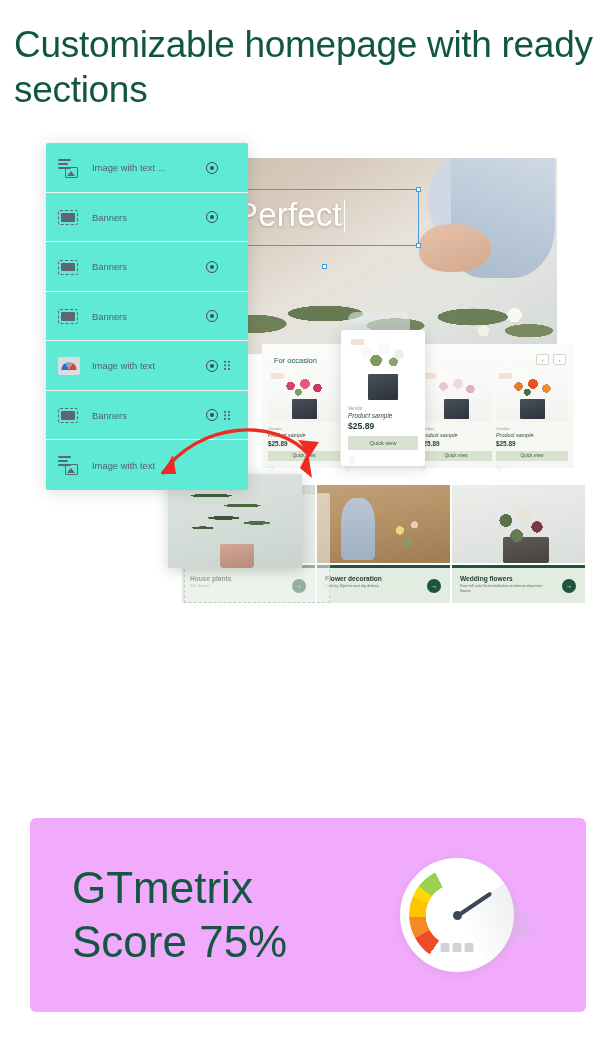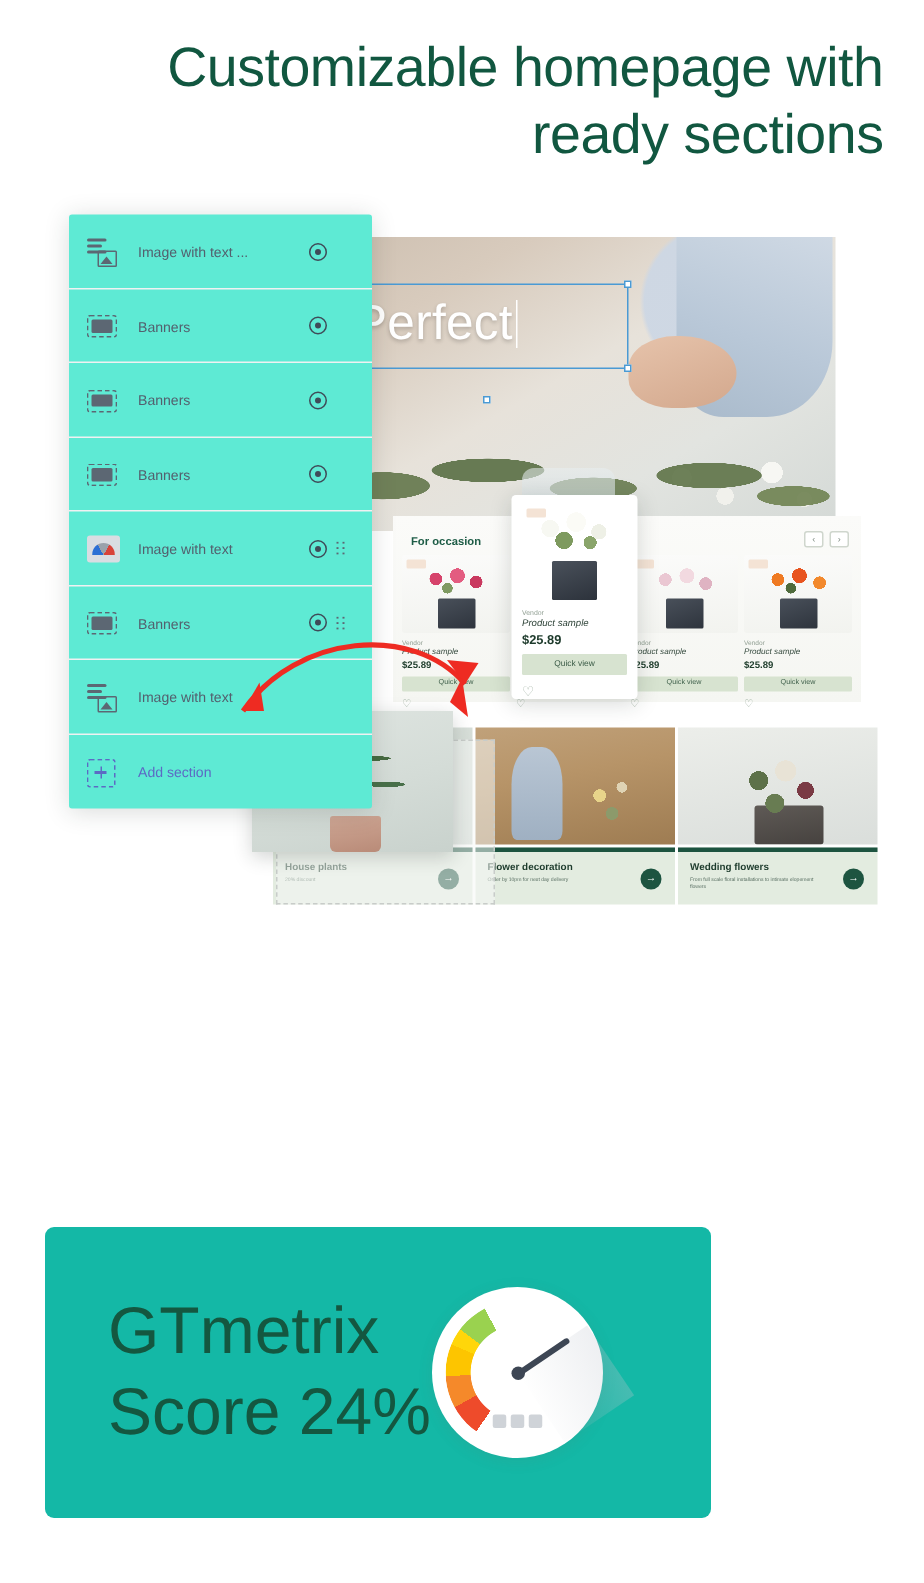--- a/index.html
+++ b/index.html
@@ -5,21 +5,21 @@
   * { box-sizing: border-box; margin: 0; padding: 0; }
   body {
     width: 616px; height: 1055px;
     background: #ffffff;
     font-family: "Liberation Sans", sans-serif;
     overflow: hidden;
     position: relative;
   }
 
   
-  .header { padding: 22px 27px 0; text-align: right; }
+  .header { padding: 22px 14px 0; text-align: left; }
   .title {
     font-size: 37px; line-height: 1.22; font-weight: 400;
     color: #115740; letter-spacing: -0.3px;
   }
   .subtitle {
     margin-top: 18px;
     font-size: 18.5px; line-height: 1.55; font-weight: 400;
     color: #145f47;
   }
 
@@ -88,21 +88,21 @@
     vertical-align: -6px; margin-left: 2px;
   }
 
   
   .products {
     position: absolute; left: 262px; top: 214px; width: 312px; height: 124px;
     background: linear-gradient(180deg, #fbfbf9, #f5f6f2);
   }
   .prod-head {
     position: absolute; left: 12px; top: 12px;
-    font-size: 7.5px; font-weight: 700; color: #1d5c46;
+    font-size: 7.5px; font-weight: 400; color: #1d5c46;
   }
   .prod-arrows { position: absolute; right: 8px; top: 10px; display: flex; gap: 4px; }
   .prod-arrow {
     width: 13px; height: 11px; border: .6px solid #cfd6cd; border-radius: 2px;
     background: #fff; color: #7d8a80; font-size: 6px; line-height: 10px; text-align: center;
   }
   .prod-row { position: absolute; left: 6px; top: 26px; display: flex; gap: 4px; }
   .card { width: 72px; }
   .card-img {
     position: relative; height: 52px; border-radius: 2px;
@@ -295,22 +295,22 @@
       radial-gradient(ellipse 18px 2.4px at 20% 74%, #415f3b 0 60%, rgba(0,0,0,0) 61%);
   }
   .drag-thumb .pot {
     position: absolute; left: 52px; bottom: 0; width: 34px; height: 24px;
     background: linear-gradient(170deg, #cfa795, #b98b78); border-radius: 2px 2px 4px 4px;
   }
   .arrow-svg { position: absolute; left: 152px; top: 282px; }
 
   
   .gtm {
-    position: absolute; left: 30px; top: 818px; width: 444px; height: 194px;
-    background: #14b8a6; border-radius: 6px; display: flex; align-items: center;
+    position: absolute; left: 30px; top: 818px; width: 556px; height: 194px;
+    background: #f0abfc; border-radius: 6px; display: flex; align-items: center;
   }
   .gtm-text {
     margin-left: 42px; font-size: 44px; line-height: 1.22; color: #145740; font-weight: 400;
   }
   .gauge-wrap {
     position: absolute; right: 72px; top: 50%; margin-top: -57px;
     width: 114px; height: 114px; border-radius: 50%;
     background: #fff; box-shadow: 0 2px 10px rgba(120,90,80,.10);
   }
   .gauge-arc {
@@ -568,42 +568,34 @@
             <div class="l2"></div>
             <div class="l3"></div>
             <div class="pic"></div>
           </div>
       </div>
       <div class="prow-label">Image with text</div>
       <div class="prow-eye"></div>
       <div class="prow-drag"></div>
     </div>
 
-    <div class="prow add">
-      <div class="prow-ico">
-          <div class="ico-add"></div>
-        </div>
-      <div class="prow-label">Add section</div>
-      <div class="prow-eye"></div>
-      <div class="prow-drag"></div>
-    </div>
   </div>
 
   <svg class="arrow-svg" width="180" height="110">
     <path d="M10,62 C46,10 124,4 158,44" stroke="#ee2b22" stroke-width="3.4" fill="none"></path>
     <polygon points="10,62 21,43 24,62" fill="#ee2b22"></polygon>
     <polygon points="158,44 146,28 167,30" fill="#ee2b22"></polygon>
     <path d="M156,40 L160,66 L148,56 Z" fill="#ee2b22"></path>
   </svg>
 </div>
 
 <div class="gtm">
   <div class="gtm-text">
     <div>GTmetrix</div>
-    <div>Score 24%</div>
+    <div>Score 75%</div>
   </div>
   <div class="gauge-wrap">
     <div class="gauge-arc"></div>
     <div class="gauge-cone"></div>
     <div class="needle"></div>
     <div class="needle-hub"></div>
     <div class="gauge-bars">
       <span></span>
         <span></span>
         <span></span>

